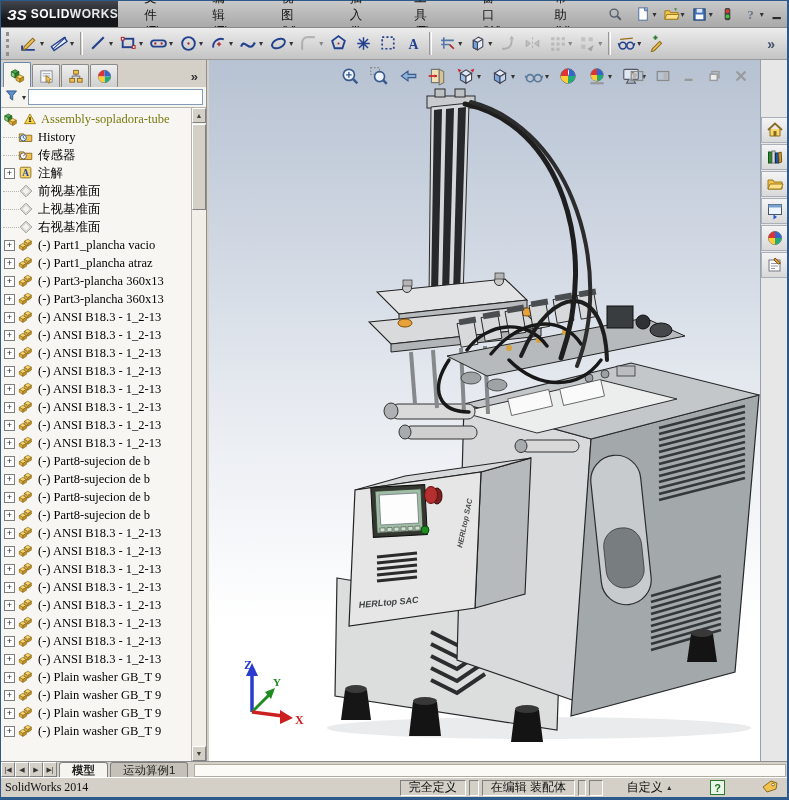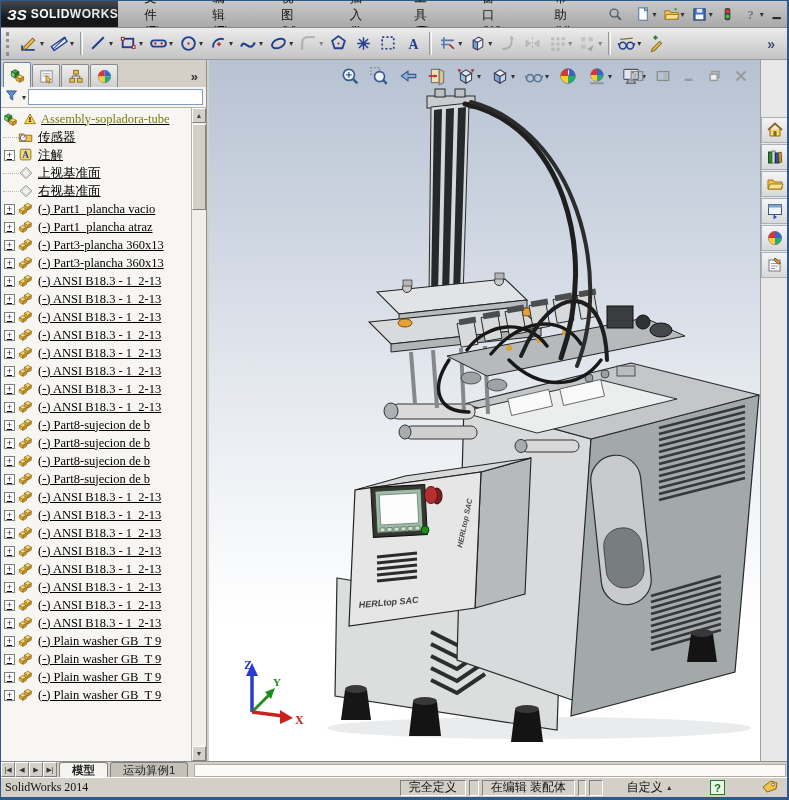--- a/index.html
+++ b/index.html
@@ -32,21 +32,21 @@
   
   .main { height:701px; display:flex; }
   .left-panel { width:206px; display:flex; flex-direction:column; background:#ece9e2; border-right:1px solid #8f8f8f; }
   .panel-tabs { height:27px; display:flex; align-items:flex-end; gap:1px; padding:2px 2px 0 2px; background:#d4d0c8; }
   .ptab { width:28px; height:23px; display:flex; align-items:center; justify-content:center; background:linear-gradient(#efefef,#cfcfcf); border:1px solid #8a8a8a; border-bottom:none; border-radius:2px 2px 0 0; }
   .ptab.active { background:#f6f4ee; height:25px; border-color:#6a87b0; }
   .ptab-more { margin-left:auto; font-size:13px; color:#333; padding:0 6px 3px 0; font-weight:bold; }
   .filter-row { height:21px; display:flex; align-items:center; gap:2px; padding:1px 3px; background:#f6f4ee; border-bottom:1px solid #b8b4aa; }
   .filter-row input { flex:1; height:16px; border:1px solid #7f9db9; background:#fff; font-size:11px; padding:0 3px; }
   .tree-wrap { flex:1; display:flex; background:#f7f6f2; overflow:hidden; }
-  .tree { flex:1; overflow:hidden; padding-top:2px; font-family:"Liberation Serif", serif; font-size:12.5px;text-decoration:underline; }
+  .tree { flex:1; overflow:hidden; padding-top:2px; font-family:"Liberation Serif", serif; font-size:12.5px; }
   .trow { height:18px; display:flex; align-items:center; white-space:nowrap; overflow:hidden; padding-left:2px; }
   .expander { width:11px; height:11px; border:1px solid #7e7e7e; background:#fff; font:9px/9px "Liberation Sans",sans-serif; text-align:center; color:#222; margin:0 3px 0 1px; flex:none; }
   .tguide { width:16px; flex:none; border-bottom:1px dotted #b5b5ad; height:1px; margin-right:-1px; }
   .trow .ticon { margin-right:4px; flex:none; }
   .tlabel { color:#000; }
   .tlabel.root { color:#7a7a12; }
   .vscroll { width:15px; background:#f1efe8; border-left:1px solid #b5b1a8; display:flex; flex-direction:column; }
   .sbtn { height:15px; background:#d4d0c8; border:1px solid; border-color:#fff #808080 #808080 #fff; font-size:7px; color:#404040; display:flex; align-items:center; justify-content:center; }
   .sthumb { height:86px; margin-top:1px; background:#d4d0c8; border:1px solid; border-color:#fff #808080 #808080 #fff; }
   .strack { flex:1; }
@@ -469,35 +469,56 @@
                   <path d="M9 11l-2.2 2h4.4z" fill="#222"></path>
                 </svg>
               </span>
               <span class="tlabel root">Assembly-sopladora-tube</span>
             </div>
             <div class="trow">
               <span class="tguide"></span>
               <span class="icon ticon">
                 <svg viewBox="0 0 18 18" width="16" height="16">
                   <path d="M1.5 5.5h5l1 1.5h8V14h-14z" fill="#f2c24e" stroke="#8a6a20"></path>
+                  <circle cx="6" cy="10" r="3.4" fill="#eef4fb" stroke="#2255aa"></circle>
+                  <path d="M6 7.8v2.2l1.6 1" fill="none" stroke="#2255aa"></path>
+                </svg>
+              </span>
+              <span class="tlabel">History</span>
+            </div>
+            <div class="trow">
+              <span class="tguide"></span>
+              <span class="icon ticon">
+                <svg viewBox="0 0 18 18" width="16" height="16">
+                  <path d="M1.5 5.5h5l1 1.5h8V14h-14z" fill="#f2c24e" stroke="#8a6a20"></path>
                   <circle cx="6" cy="10" r="3.4" fill="#fff" stroke="#556"></circle>
                   <path d="M6 10l2-1.7" stroke="#c22" stroke-width="1.1"></path>
                 </svg>
               </span>
               <span class="tlabel">传感器</span>
             </div>
             <div class="trow">
               <span class="expander">+</span>
               <span class="icon ticon">
                 <svg viewBox="0 0 18 18" width="16" height="16">
                   <rect x="2.5" y="2.5" width="12" height="12" rx="1.5" fill="#f7d86a" stroke="#8a6a20"></rect>
                   <text x="8.5" y="12.5" font-size="10.5" text-anchor="middle" fill="#2244aa" font-weight="bold" font-family="Liberation Serif,serif">A</text>
                 </svg>
               </span>
               <span class="tlabel">注解</span>
+            </div>
+            <div class="trow">
+              <span class="tguide"></span>
+              <span class="icon ticon">
+                <svg viewBox="0 0 18 18" width="16" height="16">
+                  <path d="M9 2.5L15.5 9 9 15.5 2.5 9z" fill="#f2f2ee" stroke="#888"></path>
+                  <path d="M9 4.2L13.8 9 9 13.8 4.2 9z" fill="none" stroke="#c4c4c0"></path>
+                </svg>
+              </span>
+              <span class="tlabel">前视基准面</span>
             </div>
             <div class="trow">
               <span class="tguide"></span>
               <span class="icon ticon">
                 <svg viewBox="0 0 18 18" width="16" height="16">
                   <path d="M9 2.5L15.5 9 9 15.5 2.5 9z" fill="#f2f2ee" stroke="#888"></path>
                   <path d="M9 4.2L13.8 9 9 13.8 4.2 9z" fill="none" stroke="#c4c4c0"></path>
                 </svg>
               </span>
               <span class="tlabel">上视基准面</span>

